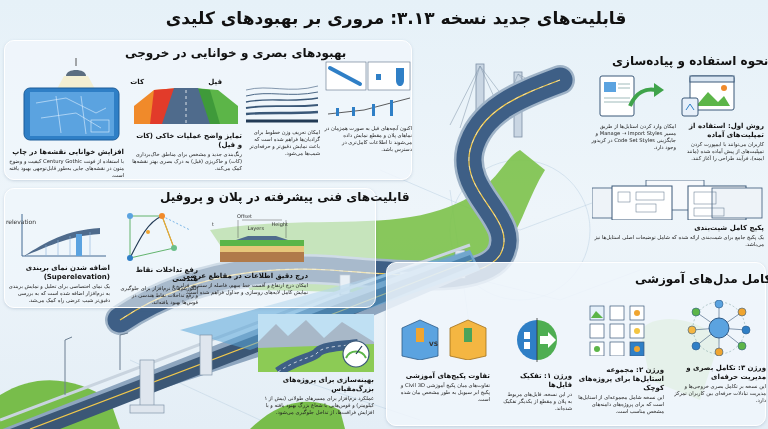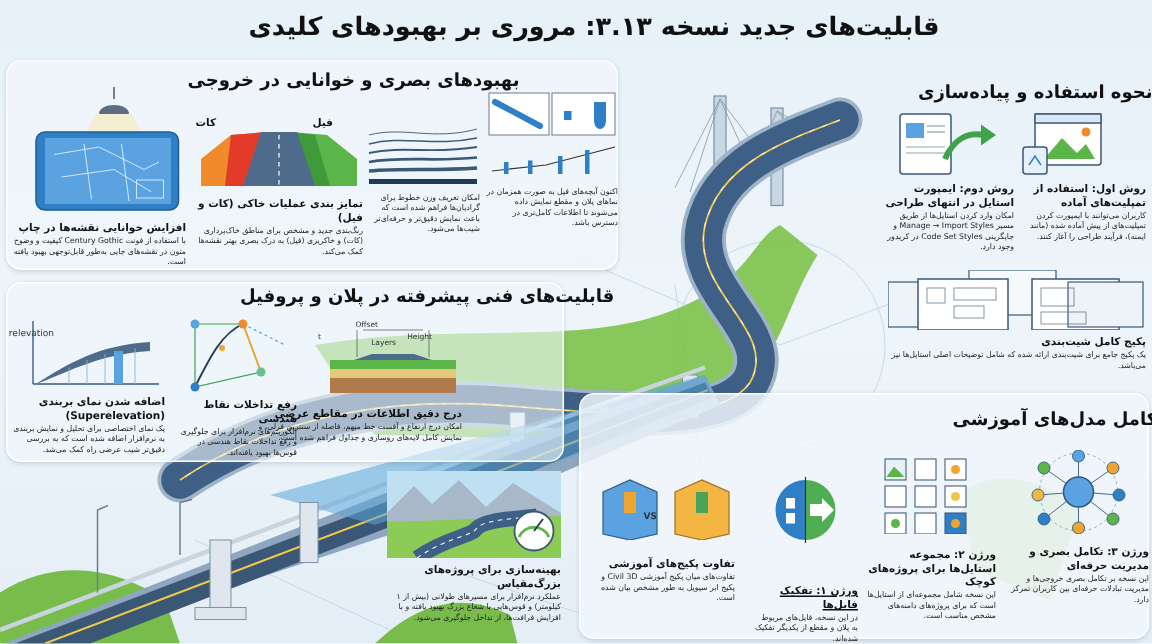--- a/index.html
+++ b/index.html
@@ -117,21 +117,21 @@
   <svg width="112" height="50" viewBox="0 0 112 50">
     <text x="92" y="8" font-size="7" font-weight="bold" fill="#111" font-family="DejaVu Sans, sans-serif">فیل</text>
     <text x="14" y="8" font-size="7" font-weight="bold" fill="#111" font-family="DejaVu Sans, sans-serif">کات</text>
     <polygon points="4,30 24,14 48,12 36,48 4,48" fill="#f08a2a"></polygon>
     <polygon points="24,14 48,12 36,48 20,48" fill="#e23b2a"></polygon>
     <polygon points="64,12 88,14 108,30 108,48 76,48" fill="#5cb548"></polygon>
     <polygon points="64,12 80,14 90,48 76,48" fill="#3f9a3a"></polygon>
     <polygon points="44,12 68,12 80,48 32,48" fill="#4f6b8c"></polygon>
     <line x1="56" y1="14" x2="56" y2="48" stroke="#fff" stroke-dasharray="3 3" stroke-width="0.8"></line>
   </svg>
-  <div class="feat-h" style="margin-top:2px;">تمایز بندی عملیات خاکی (کات و فیل)</div>
+  <div class="feat-h" style="margin-top:2px;">تمایز واضح عملیات خاکی (کات و فیل)</div>
   <div class="feat-d">رنگ‌بندی جدید و مشخص برای مناطق خاک‌برداری (کات) و خاکریزی (فیل) به درک بصری بهتر نقشه‌ها کمک می‌کند.</div>
 </div>
 
 <div class="feat" style="left:244px; top:84px; width:76px;">
   <svg width="76" height="40" viewBox="0 0 76 40">
     <g fill="none" stroke="#3a5878">
       <path d="M2 6 C25 0 45 10 74 2" stroke-width="0.6"></path>
       <path d="M2 12 C25 6 45 14 74 8" stroke-width="0.9"></path>
       <path d="M2 18 C25 13 45 19 74 14" stroke-width="1.3"></path>
       <path d="M2 24 C25 20 45 24 74 21" stroke-width="1.8"></path>
@@ -181,21 +181,20 @@
     <rect x="14" y="8" width="12" height="10" fill="#5ba3e0"></rect>
     <g stroke="#8aa" stroke-width="0.8">
         <line x1="28" y1="10" x2="40" y2="10"></line>
         <line x1="28" y1="14" x2="40" y2="14"></line>
         <line x1="14" y1="24" x2="40" y2="24"></line>
         <line x1="14" y1="28" x2="40" y2="28"></line>
       </g>
     <path d="M40 32 C46 18 56 14 66 16" stroke="#3fa34a" stroke-width="4" fill="none"></path>
     <polygon points="64,9 74,16 64,23" fill="#3fa34a"></polygon>
   </svg>
-  <div class="feat-h">روش دوم: ایمپورت استایل در انتهای طراحی</div>
   <div class="feat-d">امکان وارد کردن استایل‌ها از طریق مسیر Manage → Import Styles و جایگزینی Code Set Styles در کریدور وجود دارد.</div>
 </div>
 
 <div class="feat" style="left:592px; top:180px; width:172px;">
   <svg width="172" height="40" viewBox="0 0 172 40">
     <rect x="54" y="0" width="58" height="30" fill="#f6f9fc" stroke="#3a5878" stroke-width="0.8"></rect>
     <rect x="0" y="8" width="50" height="30" fill="#eef3f8" stroke="#3a5878" stroke-width="0.8"></rect>
     <rect x="20" y="6" width="60" height="34" fill="#fff" stroke="#3a5878"></rect>
     <rect x="96" y="6" width="58" height="34" fill="#fff" stroke="#3a5878"></rect>
     <rect x="120" y="8" width="50" height="30" fill="#eef3f8" stroke="#3a5878" stroke-width="0.8"></rect>
@@ -300,21 +299,21 @@
 
 <div class="feat" style="left:502px; top:318px; width:70px;">
   <svg width="70" height="44" viewBox="0 0 70 44">
     <path d="M35 2 A20 20 0 0 0 35 42 Z" fill="#2f7fc6"></path>
     <path d="M35 2 A20 20 0 0 1 35 42 Z" fill="#4fae52"></path>
     <line x1="35" y1="0" x2="35" y2="44" stroke="#333" stroke-width="0.8"></line>
     <rect x="22" y="14" width="6" height="7" fill="#fff"></rect>
       <rect x="22" y="24" width="6" height="7" fill="#fff"></rect>
     <polygon points="38,18 46,18 46,14 54,22 46,30 46,26 38,26" fill="#fff"></polygon>
   </svg>
-  <div class="feat-h" style="margin-top:24px;text-decoration:underline;">ورژن ۱: تفکیک فایل‌ها</div>
+  <div class="feat-h" style="margin-top:6px;">ورژن ۱: تفکیک فایل‌ها</div>
   <div class="feat-d">در این نسخه، فایل‌های مربوط به پلان و مقطع از یکدیگر تفکیک شده‌اند.</div>
 </div>
 
 <div class="feat" style="left:588px; top:304px; width:76px;">
   <svg width="76" height="52" viewBox="0 0 76 52">
     <g stroke="#3a5878" stroke-width="0.7">
       <rect x="2" y="2" width="14" height="14" fill="#e6f1fa"></rect>
         <rect x="22" y="2" width="14" height="14" fill="#fff"></rect>
         <rect x="42" y="2" width="14" height="14" fill="#fff"></rect>
       <rect x="2" y="20" width="14" height="14" fill="#fff"></rect>

